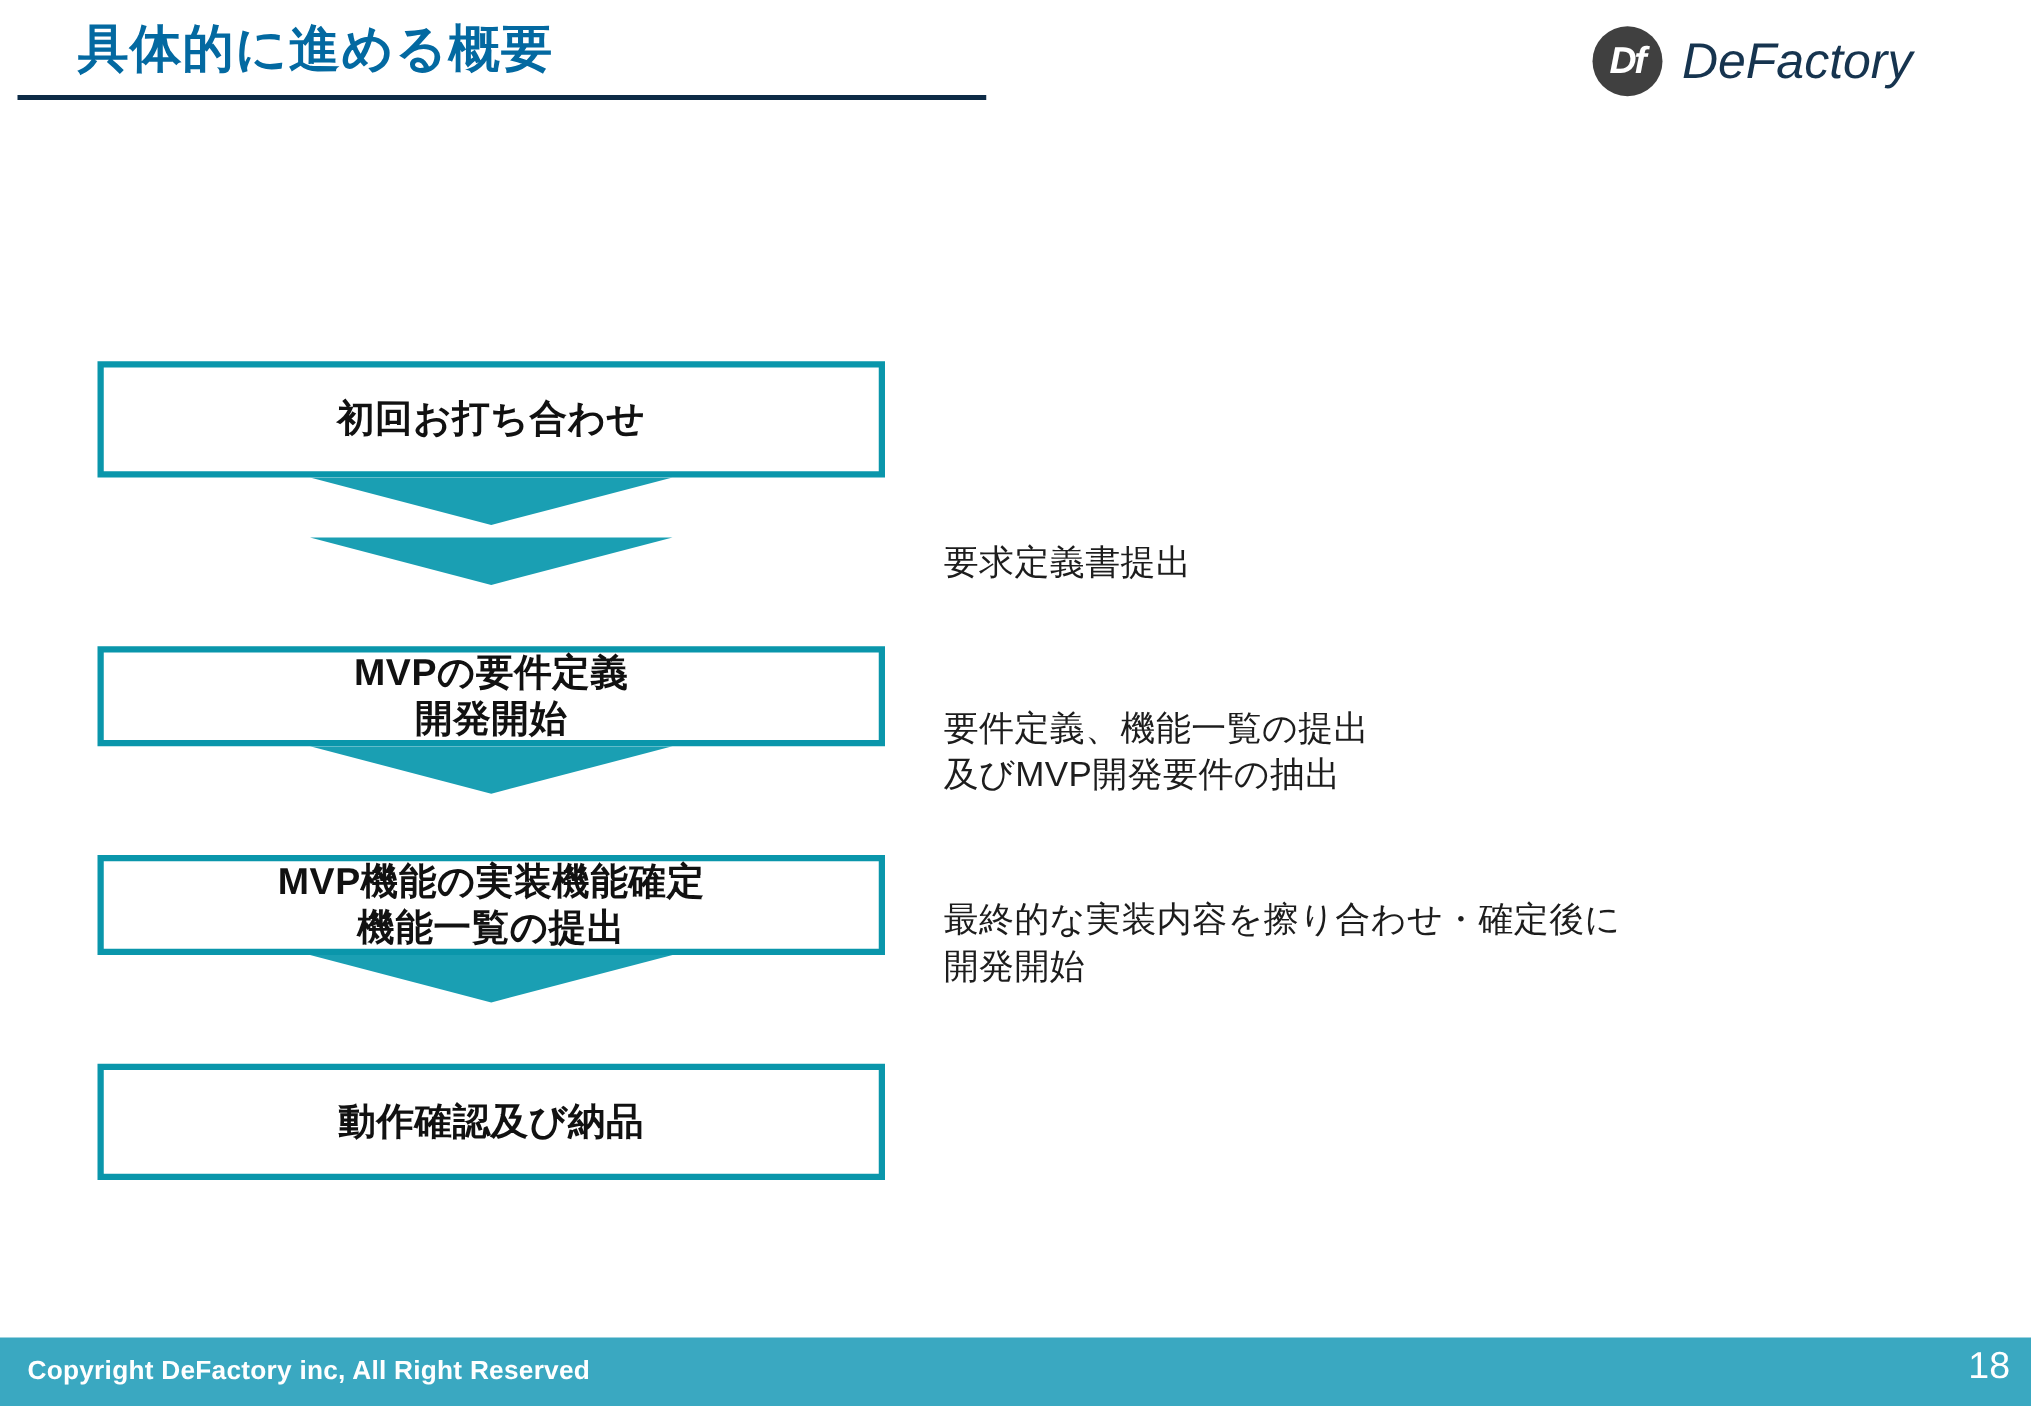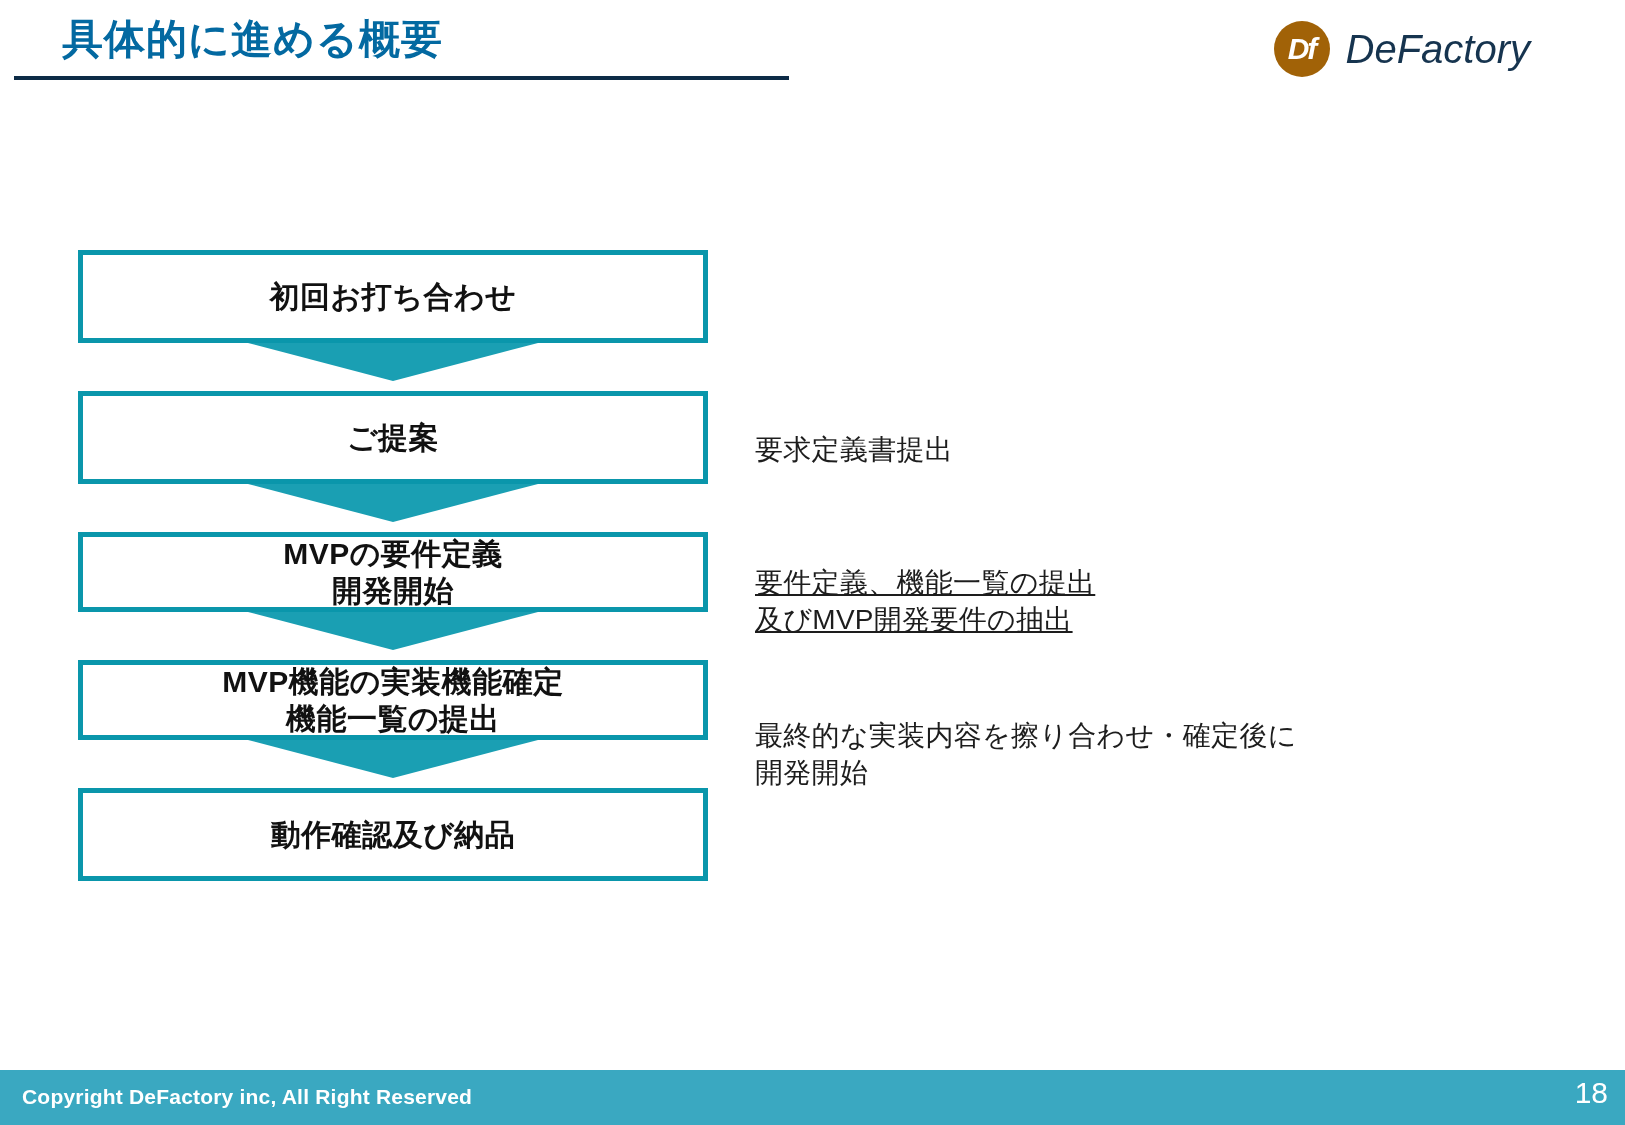--- a/index.html
+++ b/index.html
@@ -51,21 +51,21 @@
     top: 18px;
     height: 62px;
     display: flex;
     align-items: center;
     gap: 16px;
   }
   .logo-mark {
     width: 56px;
     height: 56px;
     border-radius: 50%;
-    background: #a16207;
+    background: #404040;
     position: relative;
     flex: 0 0 auto;
   }
   .logo-mark .glyph {
     position: absolute;
     left: 0;
     top: 0;
     width: 56px;
     height: 56px;
     display: flex;
@@ -88,20 +88,21 @@
 
   
   .flow {
     position: absolute;
     left: 78px;
     top: 250px;
     width: 630px;
   }
   .flow-step {
     position: relative;
+    margin-top: 39px;
   }
   .flow-box {
     box-sizing: border-box;
     border: 5px solid #0a96ab;
     background: #ffffff;
     height: 93px;
     display: flex;
     align-items: center;
     justify-content: center;
     text-align: center;
@@ -139,21 +140,21 @@
   }
   .annotation {
     position: absolute;
     font-size: 28px;
     line-height: 1.32;
     color: #1d1d1d;
     white-space: pre-line;
     letter-spacing: 0.3px;
   }
   .ann-1 { top: 182px; }
-  .ann-2 { top: 315px; text-decoration: underline; }
+  .ann-2 { top: 315px; }
   .ann-3 { top: 468px; }
 
   
   .footer-bar {
     position: absolute;
     left: 0;
     bottom: 0;
     width: 1625px;
     height: 55px;
     background: #3aa8c1;
@@ -193,23 +194,20 @@
 
 <div class="flow">
 
   <div class="flow-step">
     <div class="flow-box">初回お打ち合わせ</div>
   </div>
   <div class="arrow-wrap">
     <div class="arrow-down"></div>
   </div>
 
-  <div class="flow-step">
-    <div class="flow-box">ご提案</div>
-  </div>
   <div class="arrow-wrap">
     <div class="arrow-down"></div>
   </div>
 
   <div class="flow-step">
     <div class="flow-box tall">MVPの要件定義
 開発開始</div>
   </div>
   <div class="arrow-wrap">
     <div class="arrow-down"></div>

